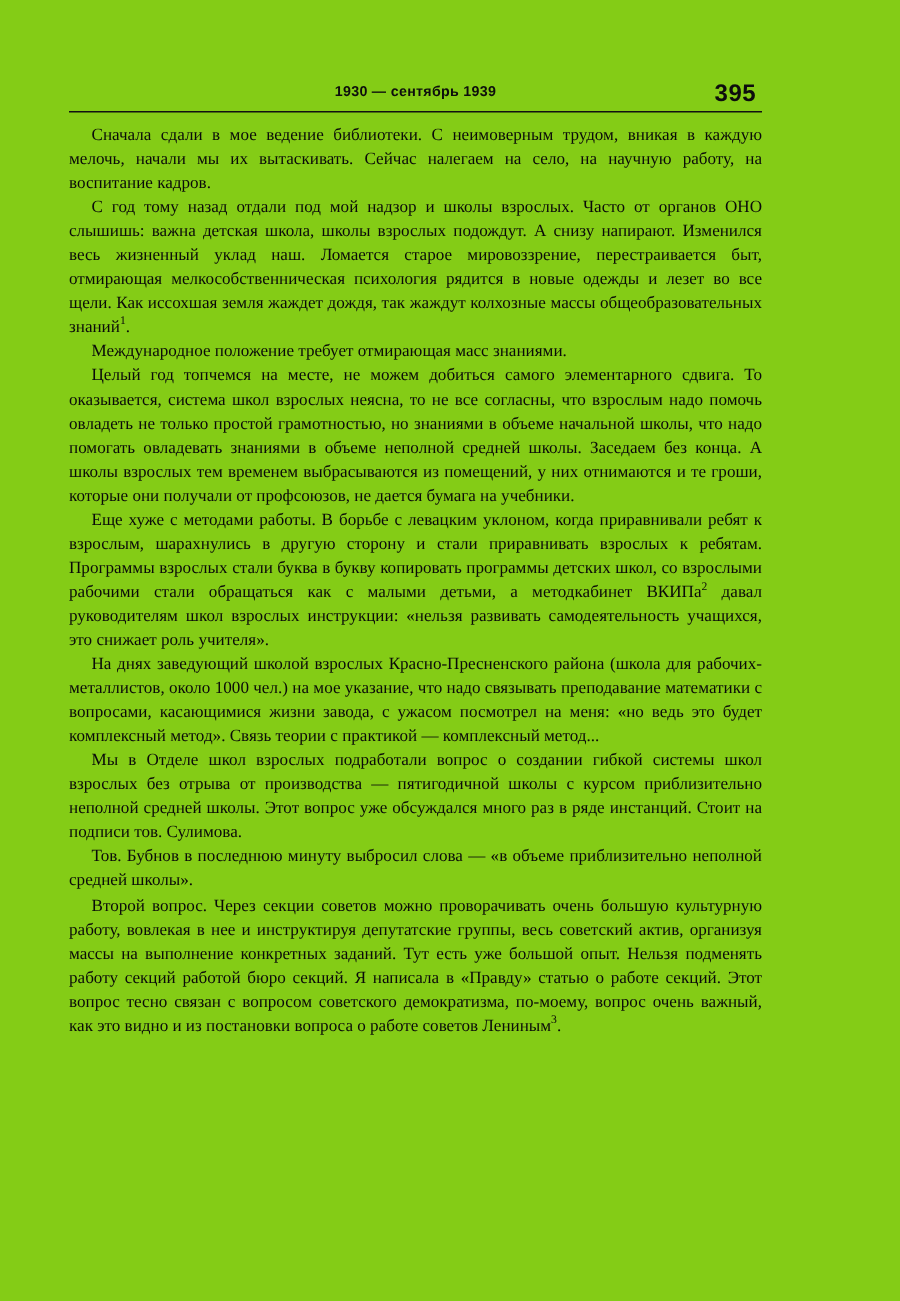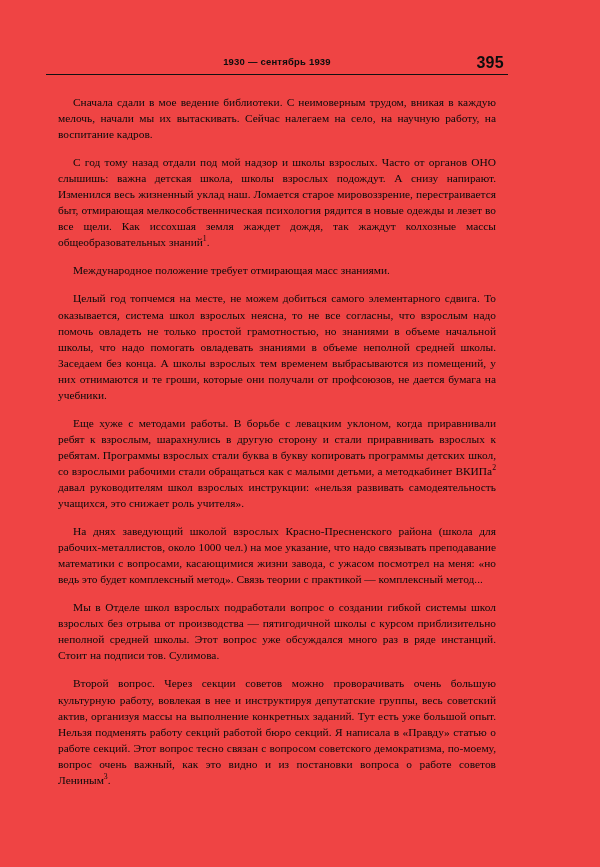--- a/index.html
+++ b/index.html
@@ -14,21 +14,21 @@
     font-family: "Liberation Serif", "DejaVu Serif", serif;
     color: #000000;
     overflow: hidden;
   }
   .page {
     position: absolute;
     left: 0;
     top: 0;
     width: 600px;
     height: 867px;
-    background: #ef4444;
+    background: #84cc16;
   }
   .running-head {
     position: absolute;
     left: 46px;
     top: 56px;
     width: 462px;
     height: 14px;
   }
   .running-head-title {
     position: absolute;
@@ -67,21 +67,21 @@
     top: 82px;
     width: 462px;
     font-size: 11.4px;
     line-height: 16.05px;
     text-align: justify;
     text-justify: inter-word;
     color: #0a0a0a;
     -webkit-font-smoothing: antialiased;
   }
   .body-text p {
-    margin: 12px;
+    margin: 0;
     text-indent: 15px;
     text-align: justify;
     hyphens: manual;
   }
   .body-text p:last-child {
     text-align: justify;
   }
   .body-text p.last {
     text-align-last: left;
   }
@@ -114,18 +114,19 @@
     <p><span>Международное положение требует отмирающая масс знаниями.</span></p>
 
     <p><span>Целый год топчемся на месте, не можем добиться самого элементарного сдвига. То оказывается, система школ взрослых неясна, то не все согласны, что взрослым надо помочь овладеть не только простой грамотностью, но знаниями в объеме начальной школы, что надо помогать овладевать знаниями в объеме неполной средней школы. Заседаем без конца. А школы взрослых тем временем выбрасываются из помещений, у них отнимаются и те гроши, которые они получали от профсоюзов, не дается бумага на учебники.</span></p>
 
     <p><span>Еще хуже с методами работы. В борьбе с левацким уклоном, когда приравнивали ребят к взрослым, шарахнулись в другую сторону и стали приравнивать взрослых к ребятам. Программы взрослых стали буква в букву копировать программы детских школ, со взрослыми рабочими стали обращаться как с малыми детьми, а методкабинет ВКИПа</span><sup>2</sup><span> давал руководителям школ взрослых инструкции: «нельзя развивать самодеятельность учащихся, это снижает роль учителя».</span></p>
 
     <p><span>На днях заведующий школой взрослых Красно-Пресненского района (школа для рабочих-металлистов, около 1000 чел.) на мое указание, что надо связывать преподавание математики с вопросами, касающимися жизни завода, с ужасом посмотрел на меня: «но ведь это будет комплексный метод». Связь теории с практикой — комплексный метод...</span></p>
 
     <p><span>Мы в Отделе школ взрослых подработали вопрос о создании гибкой системы школ взрослых без отрыва от производства — пятигодичной школы с курсом приблизительно неполной средней школы. Этот вопрос уже обсуждался много раз в ряде инстанций. Стоит на подписи тов. Сулимова.</span></p>
 
+    <p><span>Тов. Бубнов в последнюю минуту выбросил слова — «в объеме приблизительно неполной средней школы».</span></p>
 
     <p class="last"><span>Второй вопрос. Через секции советов можно проворачивать очень большую культурную работу, вовлекая в нее и инструктируя депутатские группы, весь советский актив, организуя массы на выполнение конкретных заданий. Тут есть уже большой опыт. Нельзя подменять работу секций работой бюро секций. Я написала в «Правду» статью о работе секций. Этот вопрос тесно связан с вопросом советского демократизма, по-моему, вопрос очень важный, как это видно и из постановки вопроса о работе советов Лениным</span><sup>3</sup><span>.</span></p>
 
   </div>
 
 </div>
 
 </body></html>

